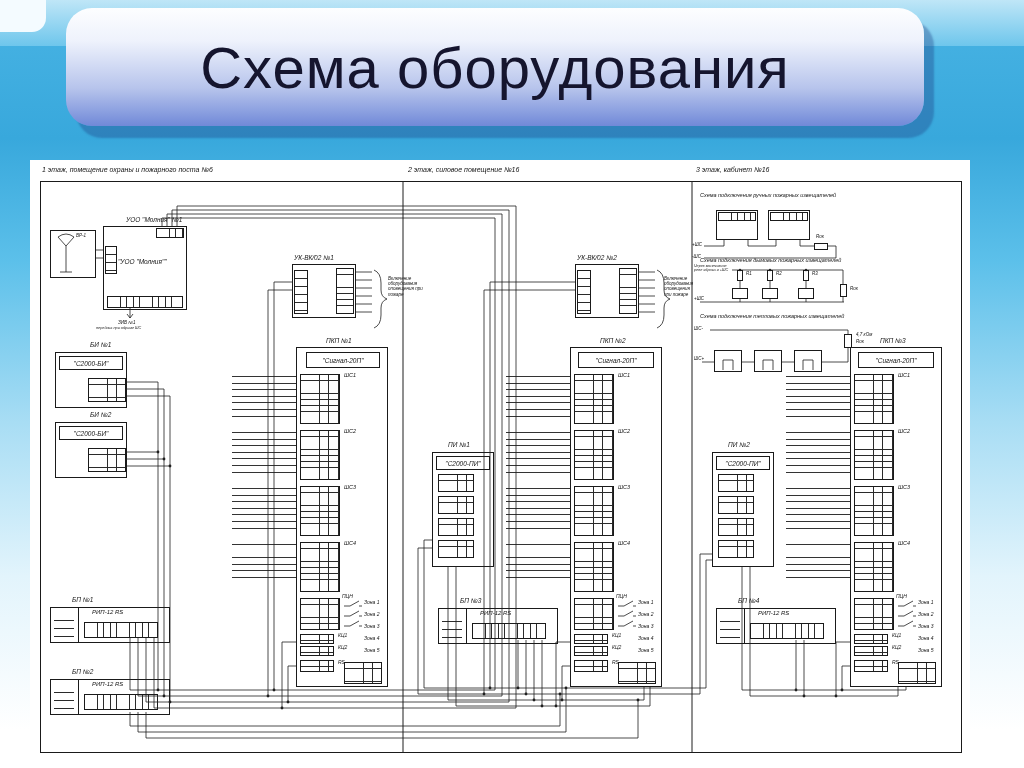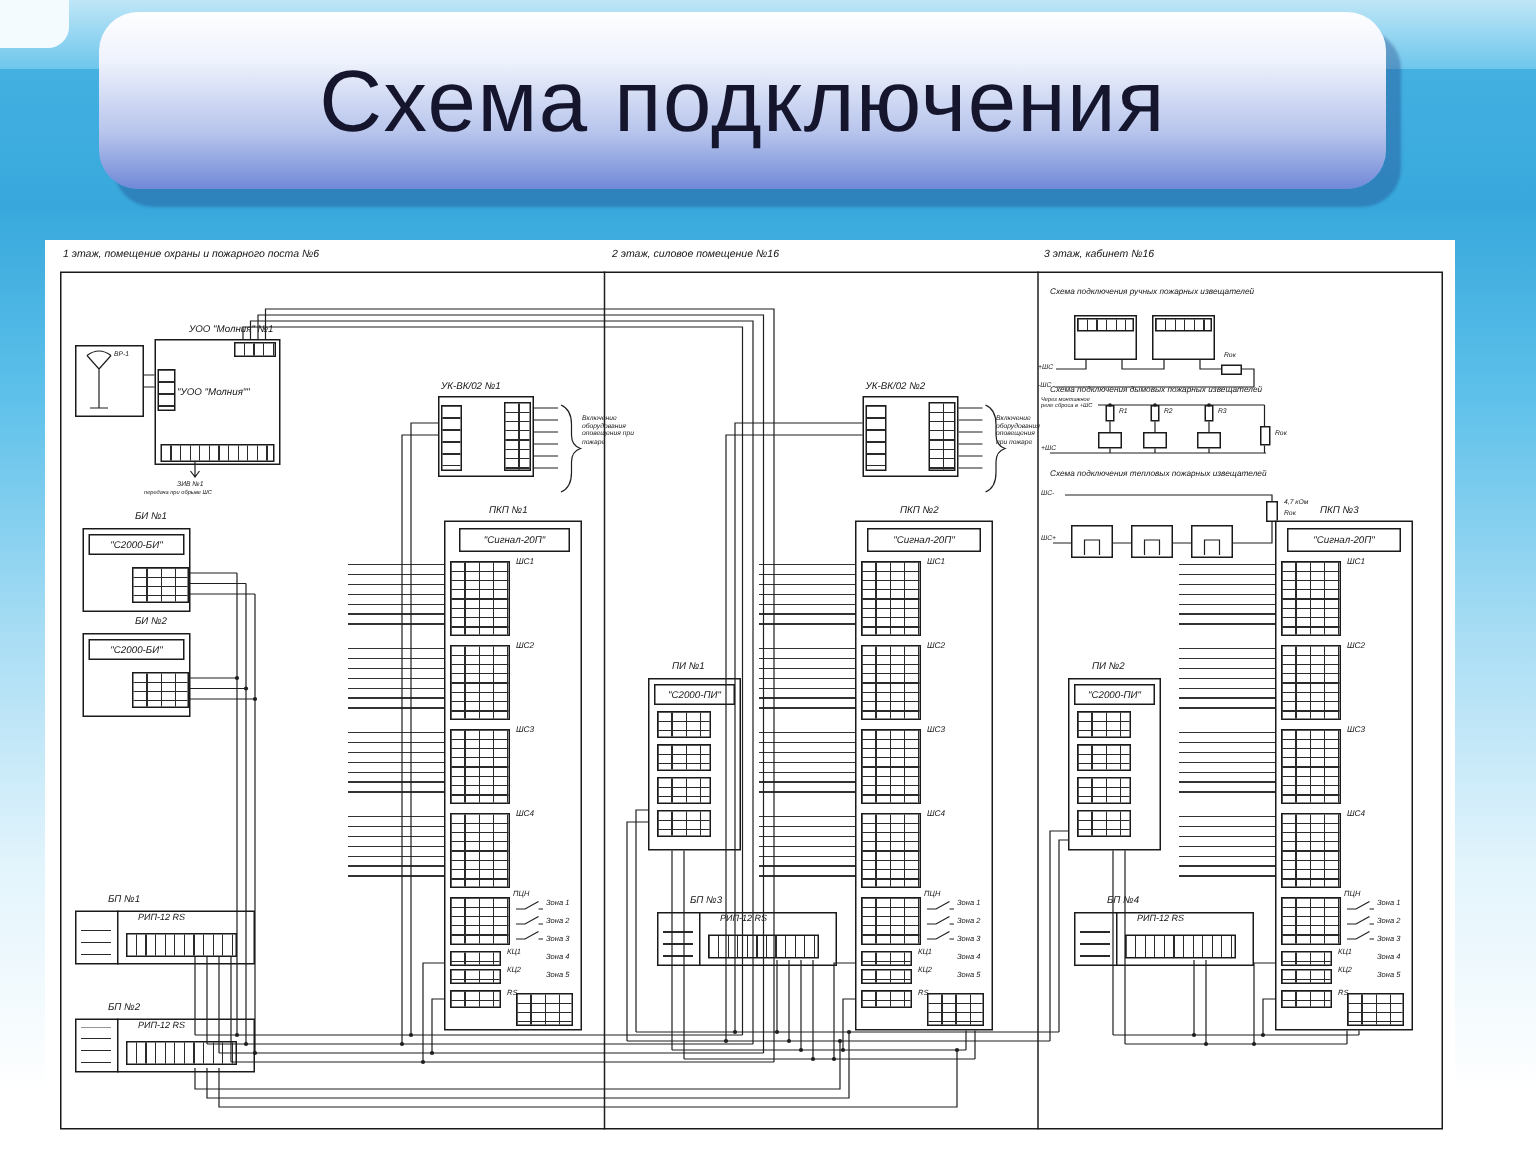--- a/index.html
+++ b/index.html
@@ -36,21 +36,21 @@
 </style>
 </head>
 <body>
 
 <div id="stage">
 
   <div class="topband"></div>
   <div class="corner"></div>
 
   <div class="title-plaque">
-    <span class="title-text">Схема подключения</span>
+    <span class="title-text">Схема оборудования</span>
   </div>
 
   <div class="sheet"></div>
   <div class="frame"></div>
 
   <div class="lbl sec" style="left:42px;top:166px;">1 этаж, помещение охраны и пожарного поста  №6</div>
   <div class="lbl sec" style="left:408px;top:166px;">2 этаж, силовое помещение  №16</div>
   <div class="lbl sec" style="left:696px;top:166px;">3 этаж, кабинет  №16</div>
 
   <div class="box" style="left:50px;top:230px;width:46px;height:48px;"></div>

